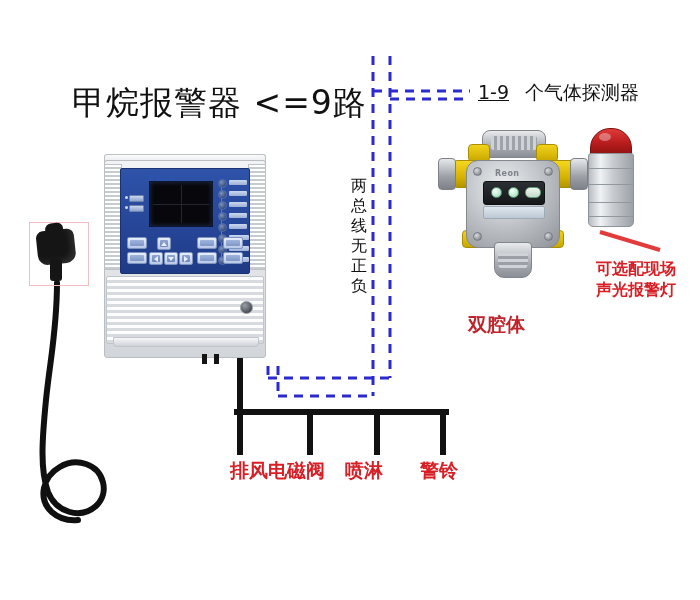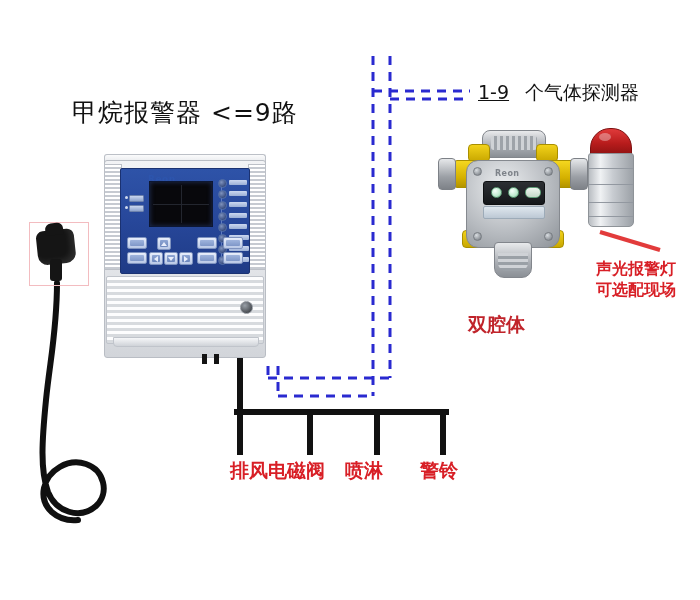--- a/index.html
+++ b/index.html
@@ -8,22 +8,22 @@
     background:#ffffff;
     font-family:"Liberation Sans","DejaVu Sans",sans-serif;
     overflow:hidden;
     position:relative;
   }
   .stage{position:absolute;left:0;top:0;width:700px;height:600px;}
   .abs{position:absolute;}
 
   
   #title{
-    left:72px;top:96px;
-    font-size:25px;
+    left:72px;top:81px;
+    font-size:33px;
     color:#111111;
     letter-spacing:1px;
     white-space:nowrap;
     font-family:"DejaVu Sans","Liberation Sans",sans-serif;
   }
 
   
   #ac-label{
     left:16px;top:196px;
     font-size:20px;font-weight:bold;
@@ -448,20 +448,21 @@
 
     <div class="door">
       <div class="door-lock"></div>
       <div class="door-lip"></div>
     </div>
 
     <div class="stub" style="left:106px;"></div>
     <div class="stub" style="left:118px;"></div>
   </div>
 
+  <div class="abs cn" id="bus-note">两总线无正负</div>
 
   <div class="abs cn" id="det-count">
     <span class="num">1-9</span><span class="unit">个气体探测器</span>
   </div>
 
   <div class="abs" id="detector">
     <div class="det-top-cap"></div>
     <div class="det-ear e1"></div>
     <div class="det-ear e2"></div>
     <div class="det-ear e3"></div>
@@ -494,22 +495,22 @@
     <div class="bc-dome"></div>
     <div class="bc-body">
       <div class="bc-band" style="top:14px;"></div>
       <div class="bc-band" style="top:30px;"></div>
       <div class="bc-band" style="top:48px;"></div>
       <div class="bc-band" style="top:62px;"></div>
     </div>
   </div>
 
   <div class="abs cn" id="beacon-note">
+    <div>可选配现场</div>
     <div>声光报警灯</div>
-    <div>可选配现场</div>
   </div>
 
   <div class="out-label" style="left:230px;">排风</div>
   <div class="out-label" style="left:268px;">电磁阀</div>
   <div class="out-label" style="left:345px;font-family:Liberation Mono, monospace;">喷淋</div>
   <div class="out-label" style="left:420px;">警铃</div>
 
 </div>
 
 </body></html>

